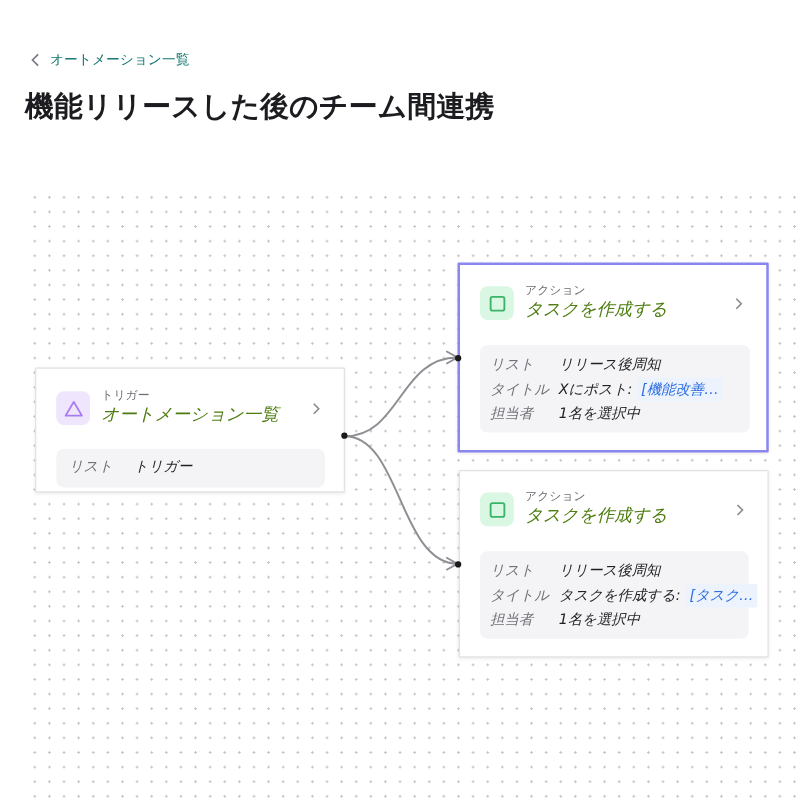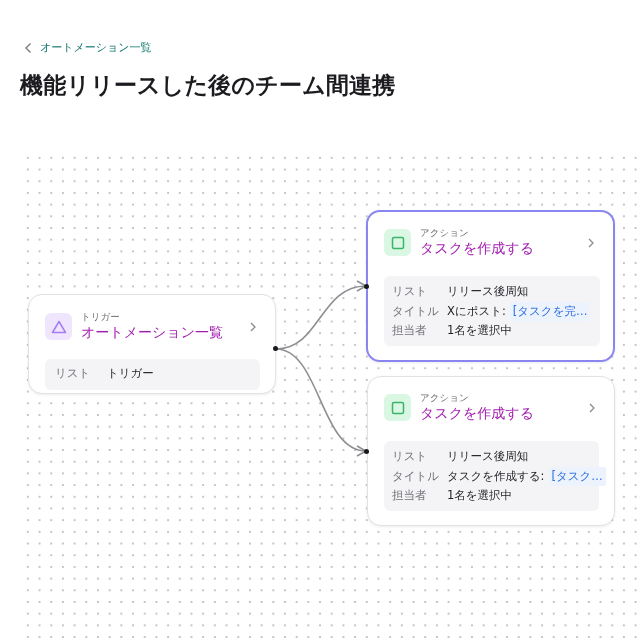--- a/index.html
+++ b/index.html
@@ -9,32 +9,32 @@
   .back-link { position: absolute; left: 24px; top: 40px; display: flex; align-items: center; gap: 7px; font-size: 11px; color: #0f766e; cursor: pointer; }
   .back-link svg { width: 9px; height: 12px; }
   .page-title { position: absolute; left: 20px; top: 70px; font-size: 23px; font-weight: bold; color: #1c1c20; letter-spacing: 0.2px; }
 
   .canvas { position: absolute; left: 22px; top: 152px; width: 618px; height: 492px;
     background-image: radial-gradient(circle, #c4c4c8 0.9px, transparent 1.1px);
     background-size: 11.7px 11.7px; background-position: 0 0; }
 
   .connectors { position: absolute; left: 0; top: 0; width: 640px; height: 644px; pointer-events: none; }
 
-  .node { position: absolute; background: #ffffff; border: 1px solid #e2e2e6; border-radius: 14px; box-shadow: 0 1px 3px rgba(0,0,0,0.08); cursor: pointer; }
+  .node { position: absolute; background: #ffffff; border: 1px solid #e2e2e6; border-radius: 1px; box-shadow: 0 1px 3px rgba(0,0,0,0.08); cursor: pointer; }
   .node.selected { border: 2px solid #8a86f0; }
   .node-head { display: flex; align-items: center; position: relative; }
   .node-icon { width: 27px; height: 27px; border-radius: 6px; display: flex; align-items: center; justify-content: center; flex: none; }
   .node-icon.trigger { background: #efe6fd; }
   .node-icon.action { background: #d9f7e3; }
   .node-texts { margin-left: 9px; display: flex; flex-direction: column; }
   .node-kind { font-size: 9.5px; color: #6d6d74; line-height: 12px; }
-  .node-title { font-size: 14px; color: #a21caf; line-height: 19px; }
+  .node-title { font-size: 14px; color: #4d7c0f; line-height: 19px; font-style: italic; }
   .chevron { position: absolute; right: 0; top: 50%; transform: translateY(-50%); width: 8px; height: 12px; }
 
-  .props { background: #f4f4f6; border-radius: 6px; }
+  .props { background: #f4f4f6; border-radius: 6px; font-style: italic; }
   .prop-row { display: flex; align-items: center; font-size: 11.5px; line-height: 19.5px; }
   .prop-label { color: #707078; width: 55px; flex: none; }
   .prop-value { color: #1f1f24; white-space: nowrap; }
   .chip { color: #2d6ee0; background: #edf3fd; padding: 0 3px; margin-left: 4px; border-radius: 2px; white-space: nowrap; }
 
   .port { position: absolute; width: 5px; height: 5px; background: #1a1a1a; border-radius: 50%; }
 </style>
 </head>
 <body>
 
@@ -96,21 +96,21 @@
       </svg>
   </div>
   <div class="props" style="position:absolute; left:16px; top:64px; width:216px; height:70px; padding:6px 0 0 8px;">
     <div class="prop-row">
       <span class="prop-label">リスト</span>
       <span class="prop-value">リリース後周知</span>
     </div>
     <div class="prop-row">
       <span class="prop-label">タイトル</span>
       <span class="prop-value">Xにポスト:</span>
-      <span class="chip">[タスクを完…</span>
+      <span class="chip">[機能改善…</span>
     </div>
     <div class="prop-row">
       <span class="prop-label">担当者</span>
       <span class="prop-value">1名を選択中</span>
     </div>
   </div>
 </div>
 <div class="port" style="left:364px; top:284px;"></div>
 
 <div class="node" style="left:367px; top:376px; width:248px; height:150px;">

